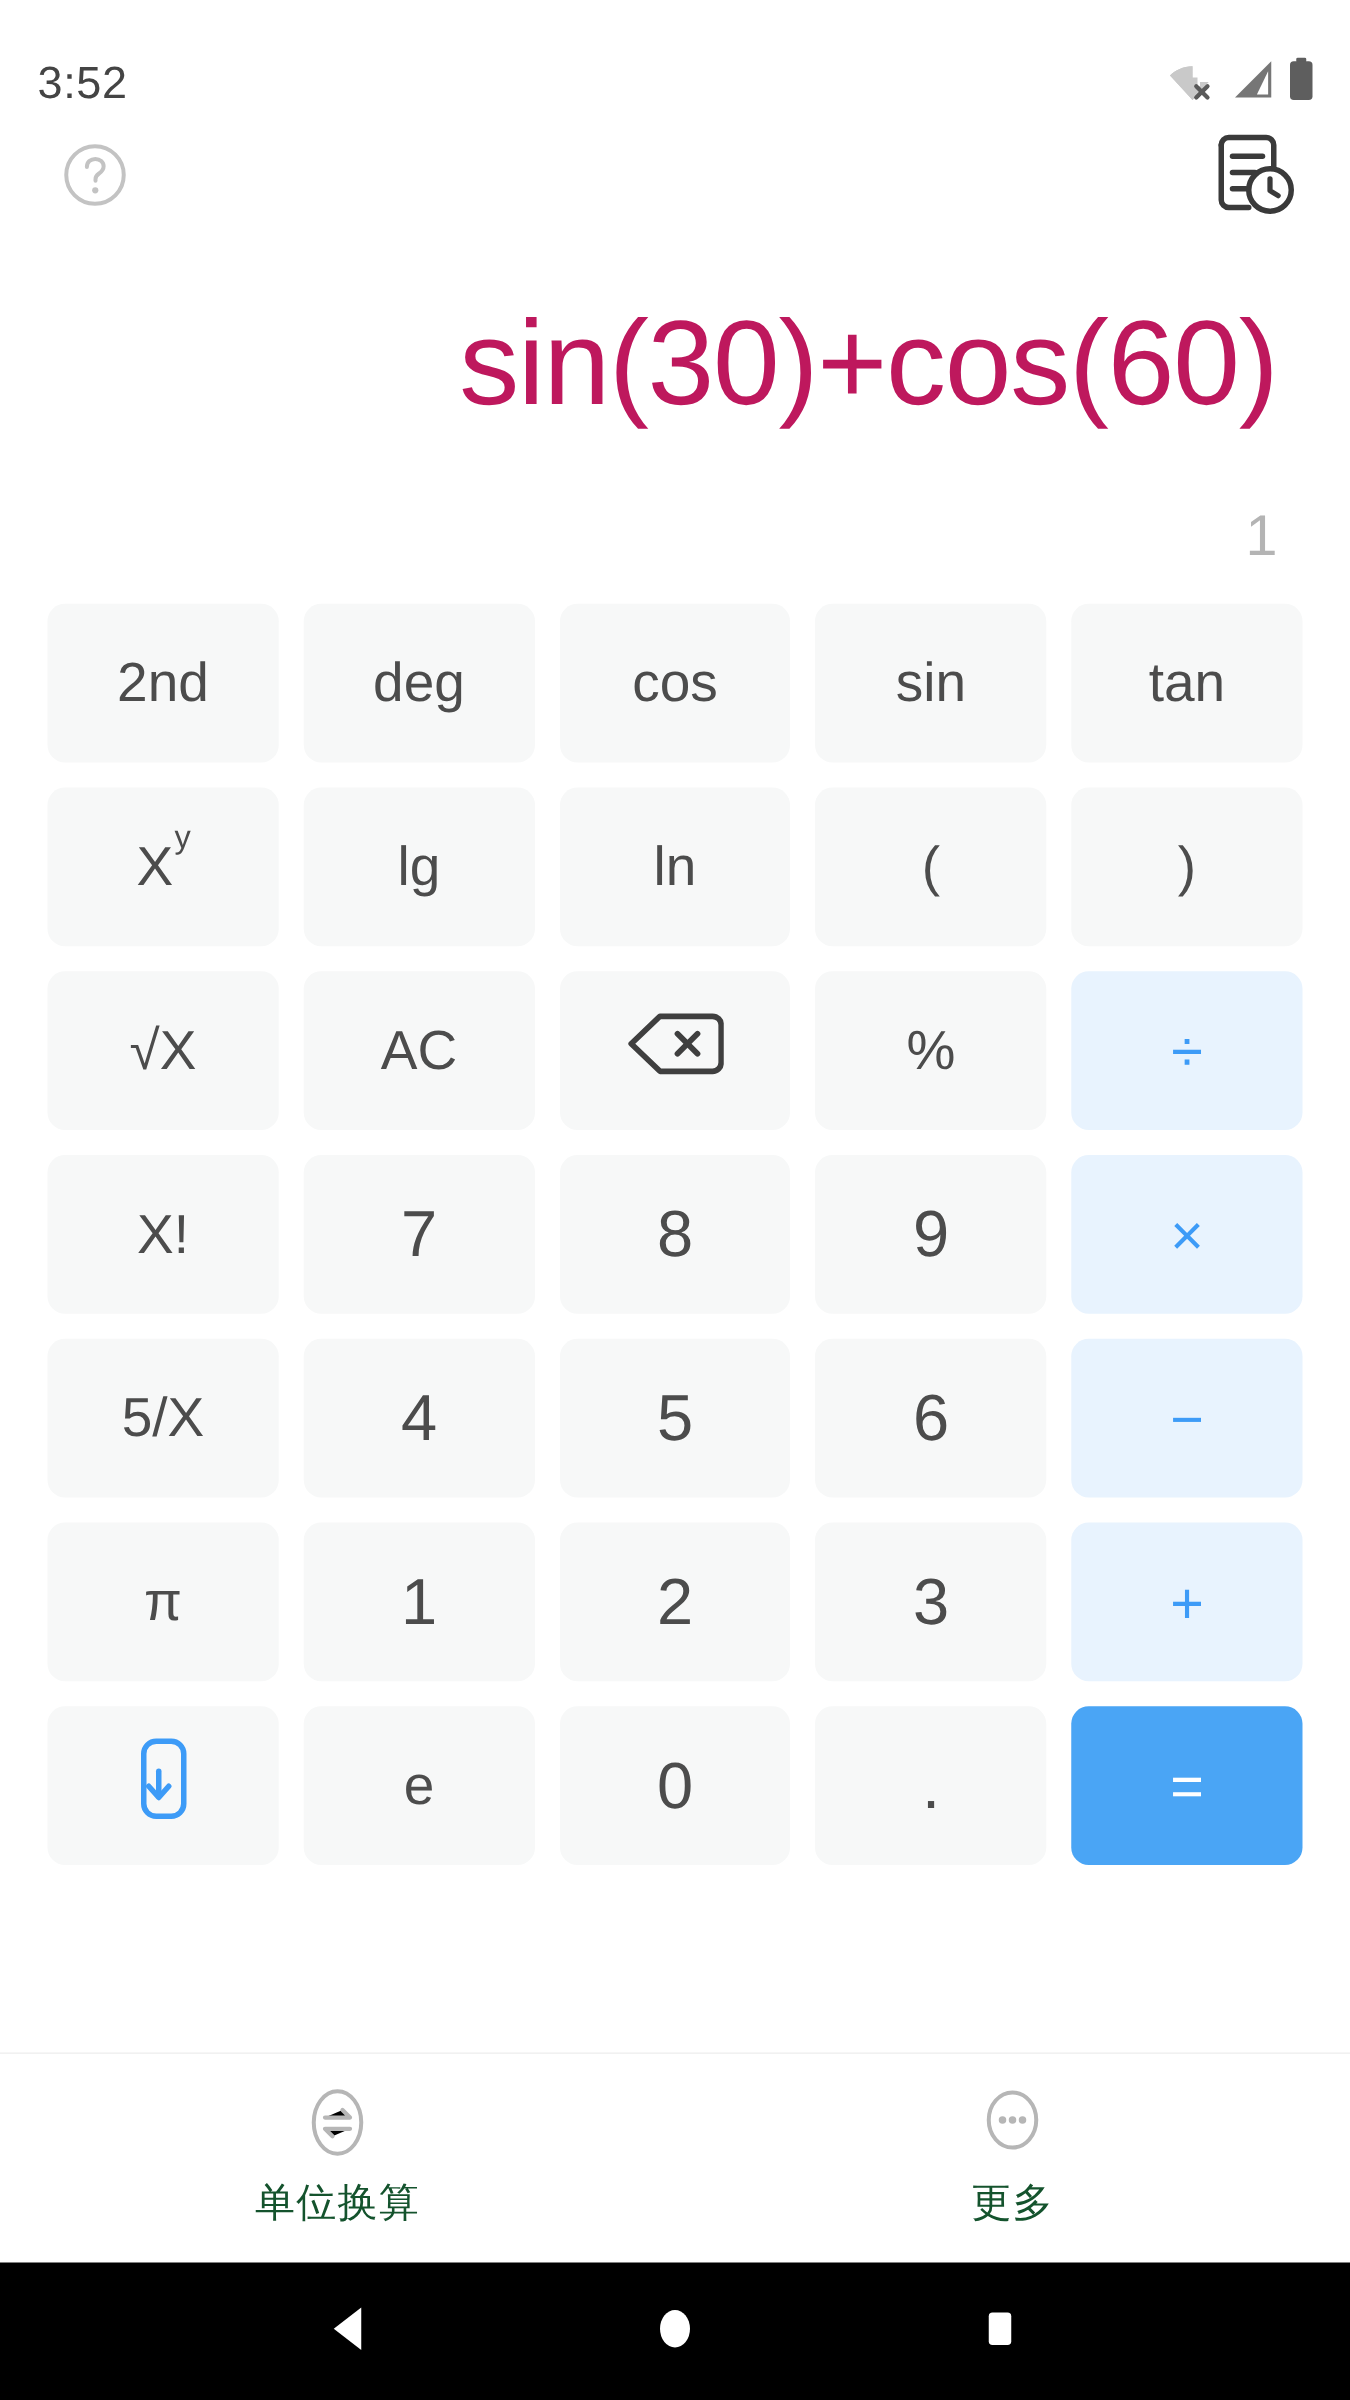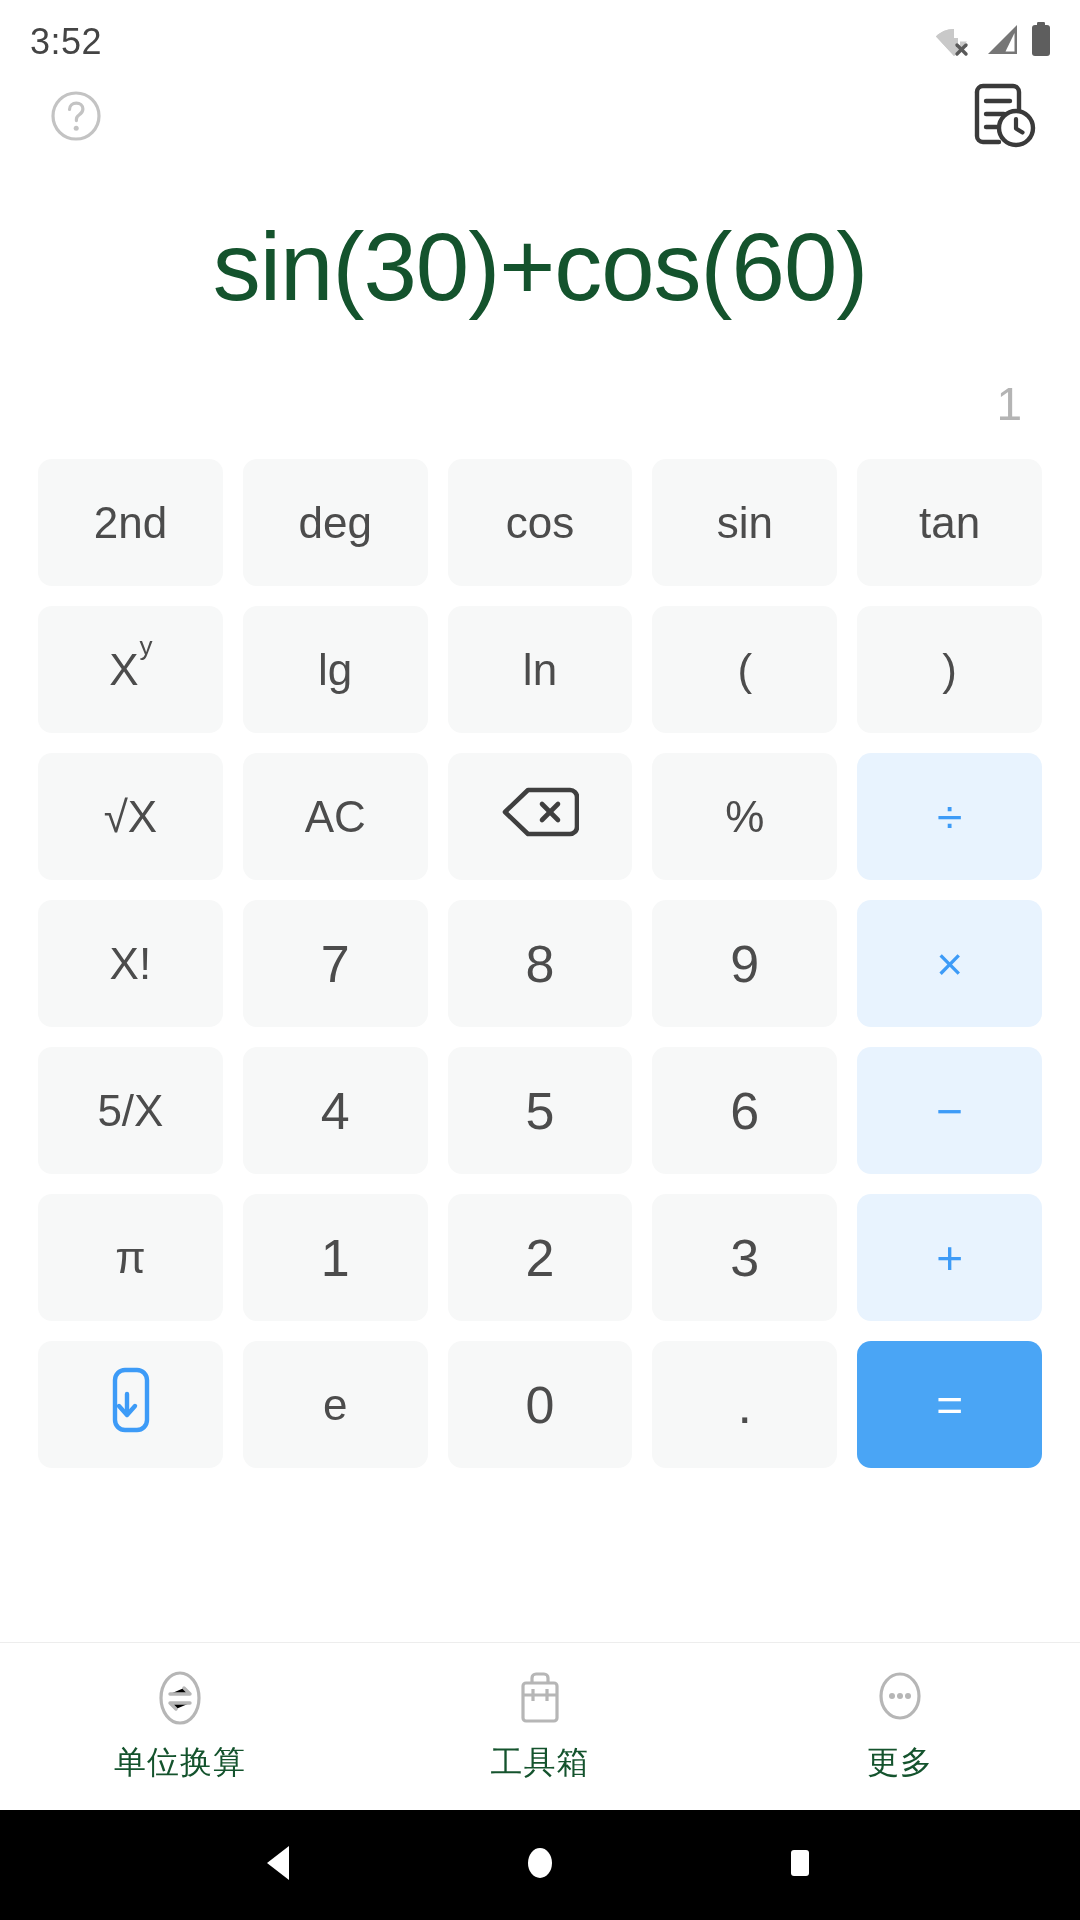--- a/index.html
+++ b/index.html
@@ -15,20 +15,21 @@
     display:flex; flex-direction:column;
     background:#ffffff;
   }
 
   
   .statusbar{
     height:72px; flex:0 0 72px;
     display:flex; align-items:center;
     padding:12px 28px 0 30px;
     color:#4a4a4a;
+    margin-top:24px;
   }
   .status-time{
     font-size:36px; letter-spacing:0.5px; color:#444;
     font-family:"Liberation Sans", sans-serif;
   }
   .status-spacer{ flex:1; }
   .status-icons{ display:flex; align-items:center; gap:10px; }
 
   
   .topbar{
@@ -40,24 +41,24 @@
   .hist-btn{ width:72px; height:72px; display:flex; align-items:center; justify-content:center; }
 
   
   .display{
     flex:0 0 auto;
     padding:46px 58px 0 58px;
     display:flex; flex-direction:column; align-items:flex-end;
   }
   .expression{
     width:100%;
-    text-align:center;
+    text-align:right;
     font-size:96px;
     line-height:1.18;
-    color:#14532d;
+    color:#be185d;
     font-weight:400;
     letter-spacing:-1px;
     white-space:nowrap;
     overflow:hidden;
   }
   .result{
     width:100%;
     text-align:right;
     font-size:46px;
     color:#b4b4b4;
@@ -312,32 +313,20 @@
       <g stroke="#b6b6b6" stroke-width="3.4" stroke-linecap="round" stroke-linejoin="round">
         <path d="M19 25h20l-6-6"></path>
               <path d="M39 34H19l6 6"></path>
       </g>
           </svg>
         </span>
         <span class="tab-label">单位换算</span>
       </div>
       <div class="tab">
         <span class="tab-icon">
-          <svg width="56" height="58" viewBox="0 0 56 58">
-      <path d="M20 14V9a4 4 0 0 1 4-4h8a4 4 0 0 1 4 4v5" fill="none" stroke="#b6b6b6" stroke-width="3.2"></path>
-      <rect x="11" y="14" width="34" height="38" rx="3" fill="none" stroke="#b6b6b6" stroke-width="3.2"></rect>
-      <line x1="11" y1="26" x2="45" y2="26" stroke="#b6b6b6" stroke-width="3.2"></line>
-      <line x1="21" y1="20" x2="21" y2="32" stroke="#b6b6b6" stroke-width="3.2"></line>
-      <line x1="35" y1="20" x2="35" y2="32" stroke="#b6b6b6" stroke-width="3.2"></line>
-    </svg>
-        </span>
-        <span class="tab-label">工具箱</span>
-      </div>
-      <div class="tab">
-        <span class="tab-icon">
           <svg width="58" height="58" viewBox="0 0 58 58">
       <ellipse cx="29" cy="27" rx="19" ry="22" fill="none" stroke="#b6b6b6" stroke-width="3.2"></ellipse>
       <g fill="#b6b6b6">
               <circle cx="21" cy="27" r="3"></circle>
               <circle cx="29" cy="27" r="3"></circle>
               <circle cx="37" cy="27" r="3"></circle>
             </g>
     </svg>
         </span>
         <span class="tab-label">更多</span>

